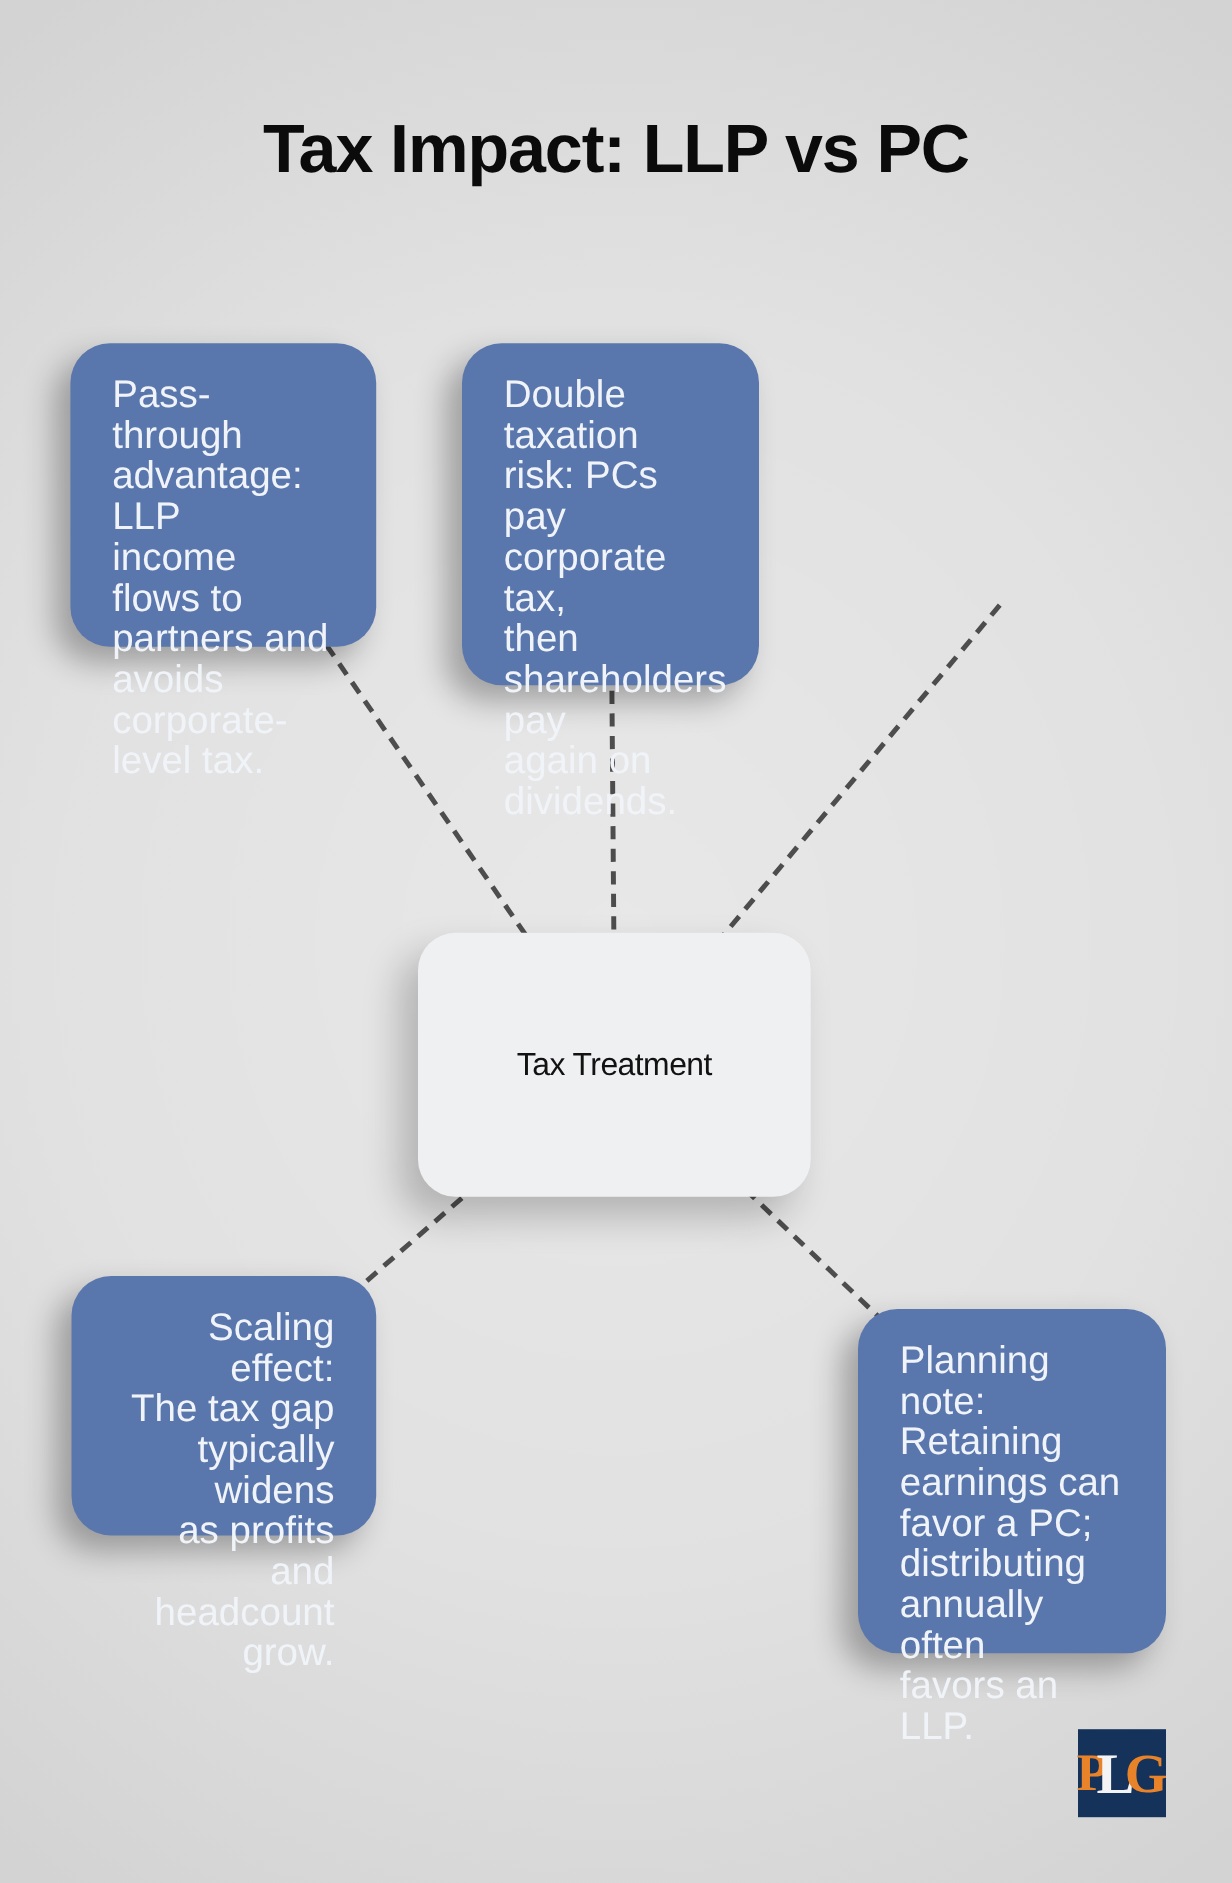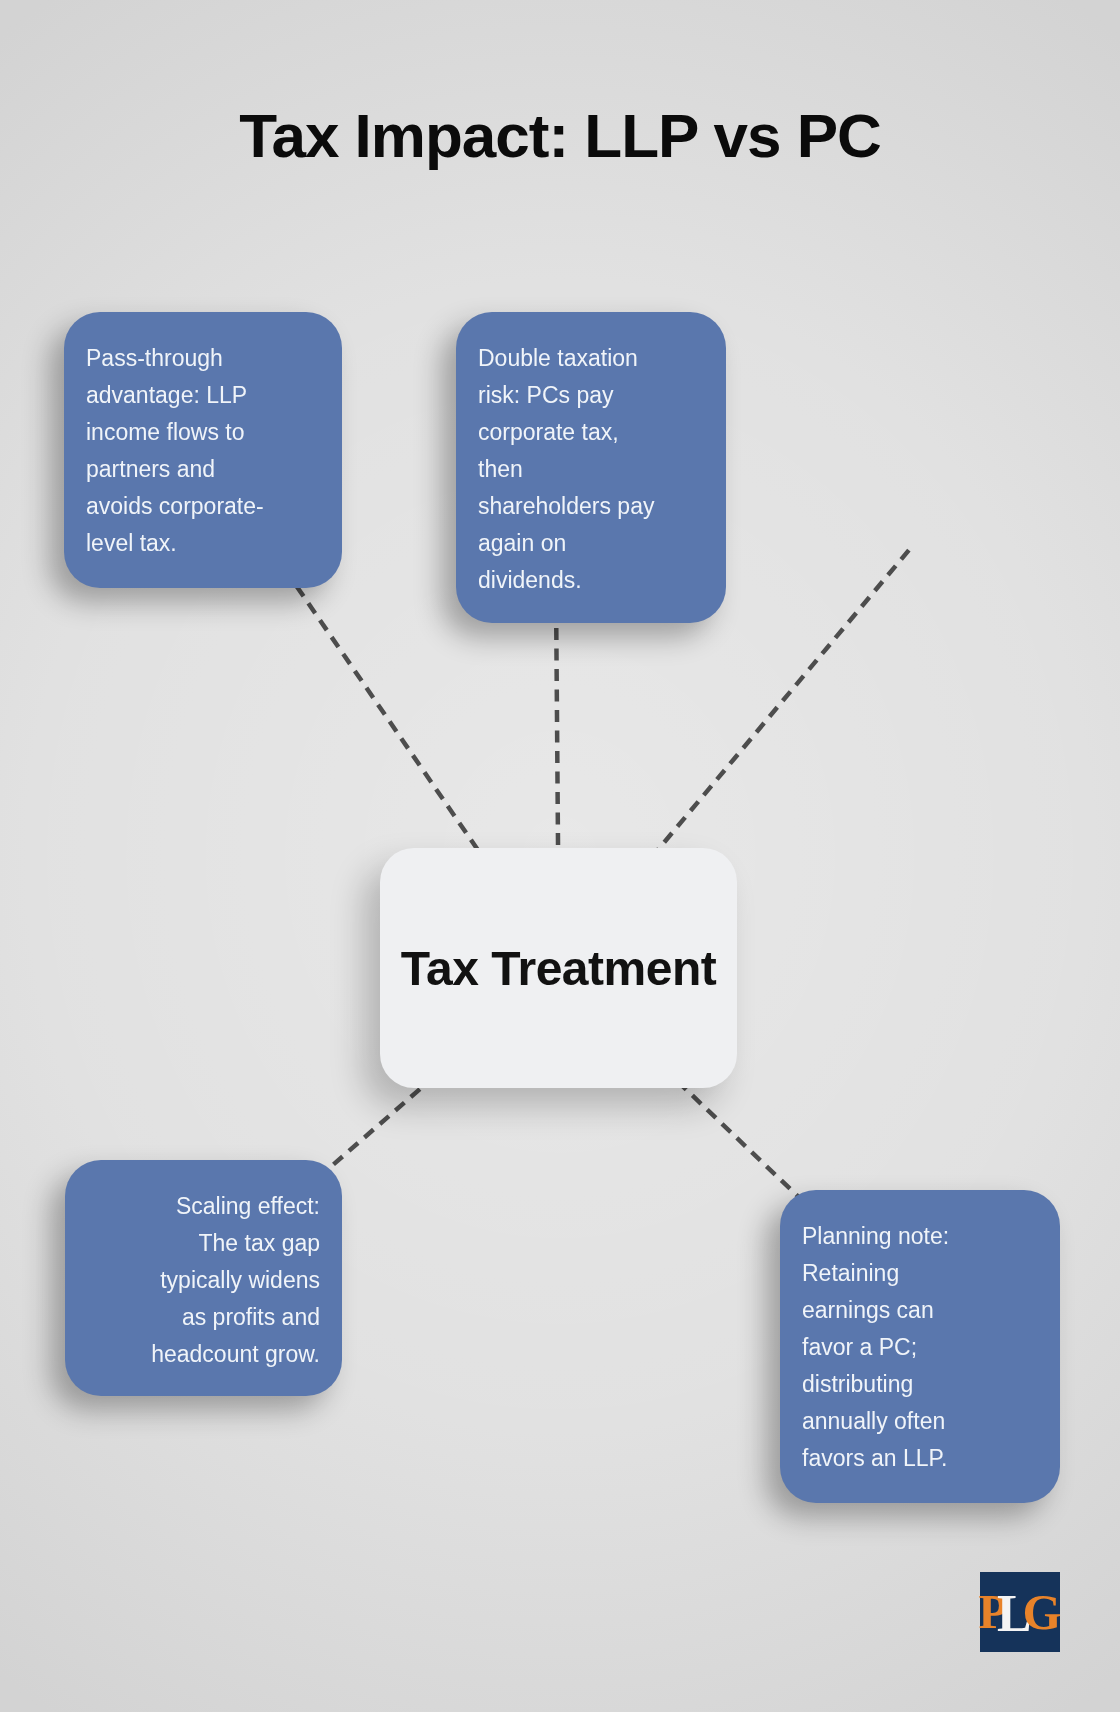--- a/index.html
+++ b/index.html
@@ -38,41 +38,41 @@
   svg.connectors line{
     stroke:var(--connector);
     stroke-width:4.5;
     stroke-dasharray:12 8.5;
   }
   .node{
     position:absolute;z-index:2;
     background:var(--node-fill);
     border-radius:36px;
     color:var(--node-text);
-    font-size:23px;line-height:37px;
-    padding:28px 22px;
+    font-size:35px;line-height:37px;
+    padding:28px 38px;
     box-sizing:border-box;
     box-shadow:-14px 14px 28px rgba(0,0,0,0.30);
   }
   .node-text{white-space:pre-line;display:block;}
   .node-1{left:64px;  top:312px;  width:278px; height:276px;}
-  .node-2{left:420px; top:312px;  width:270px; height:311px;margin-left:36px;}
+  .node-2{left:420px; top:312px;  width:270px; height:311px;}
   .node-3{left:769px; top:312px;  width:291px; height:465px;}
   .node-4{left:65px;  top:1160px; width:277px; height:236px;text-align:right;}
   .node-5{left:780px; top:1157px; width:280px; height:313px;margin-top:33px;}
   .hub{
     position:absolute;z-index:3;
     left:380px;top:848px;width:357px;height:240px;
     background:var(--hub-fill);
     border-radius:34px;
     box-shadow:-16px 18px 34px rgba(0,0,0,0.22);
     display:flex;align-items:center;justify-content:center;
   }
   .hub-label{
-    font-size:48px;font-weight:700;color:var(--hub-text);
+    font-size:29px;font-weight:400;color:var(--hub-text);
     letter-spacing:-0.5px;
   }
   .logo{
     position:absolute;z-index:3;
     left:980px;top:1572px;width:80px;height:80px;
     background:var(--logo-bg);
     display:flex;align-items:center;justify-content:center;
     font-family:"Liberation Serif","DejaVu Serif",serif;
   }
   .logo span{line-height:1;font-weight:700;}

